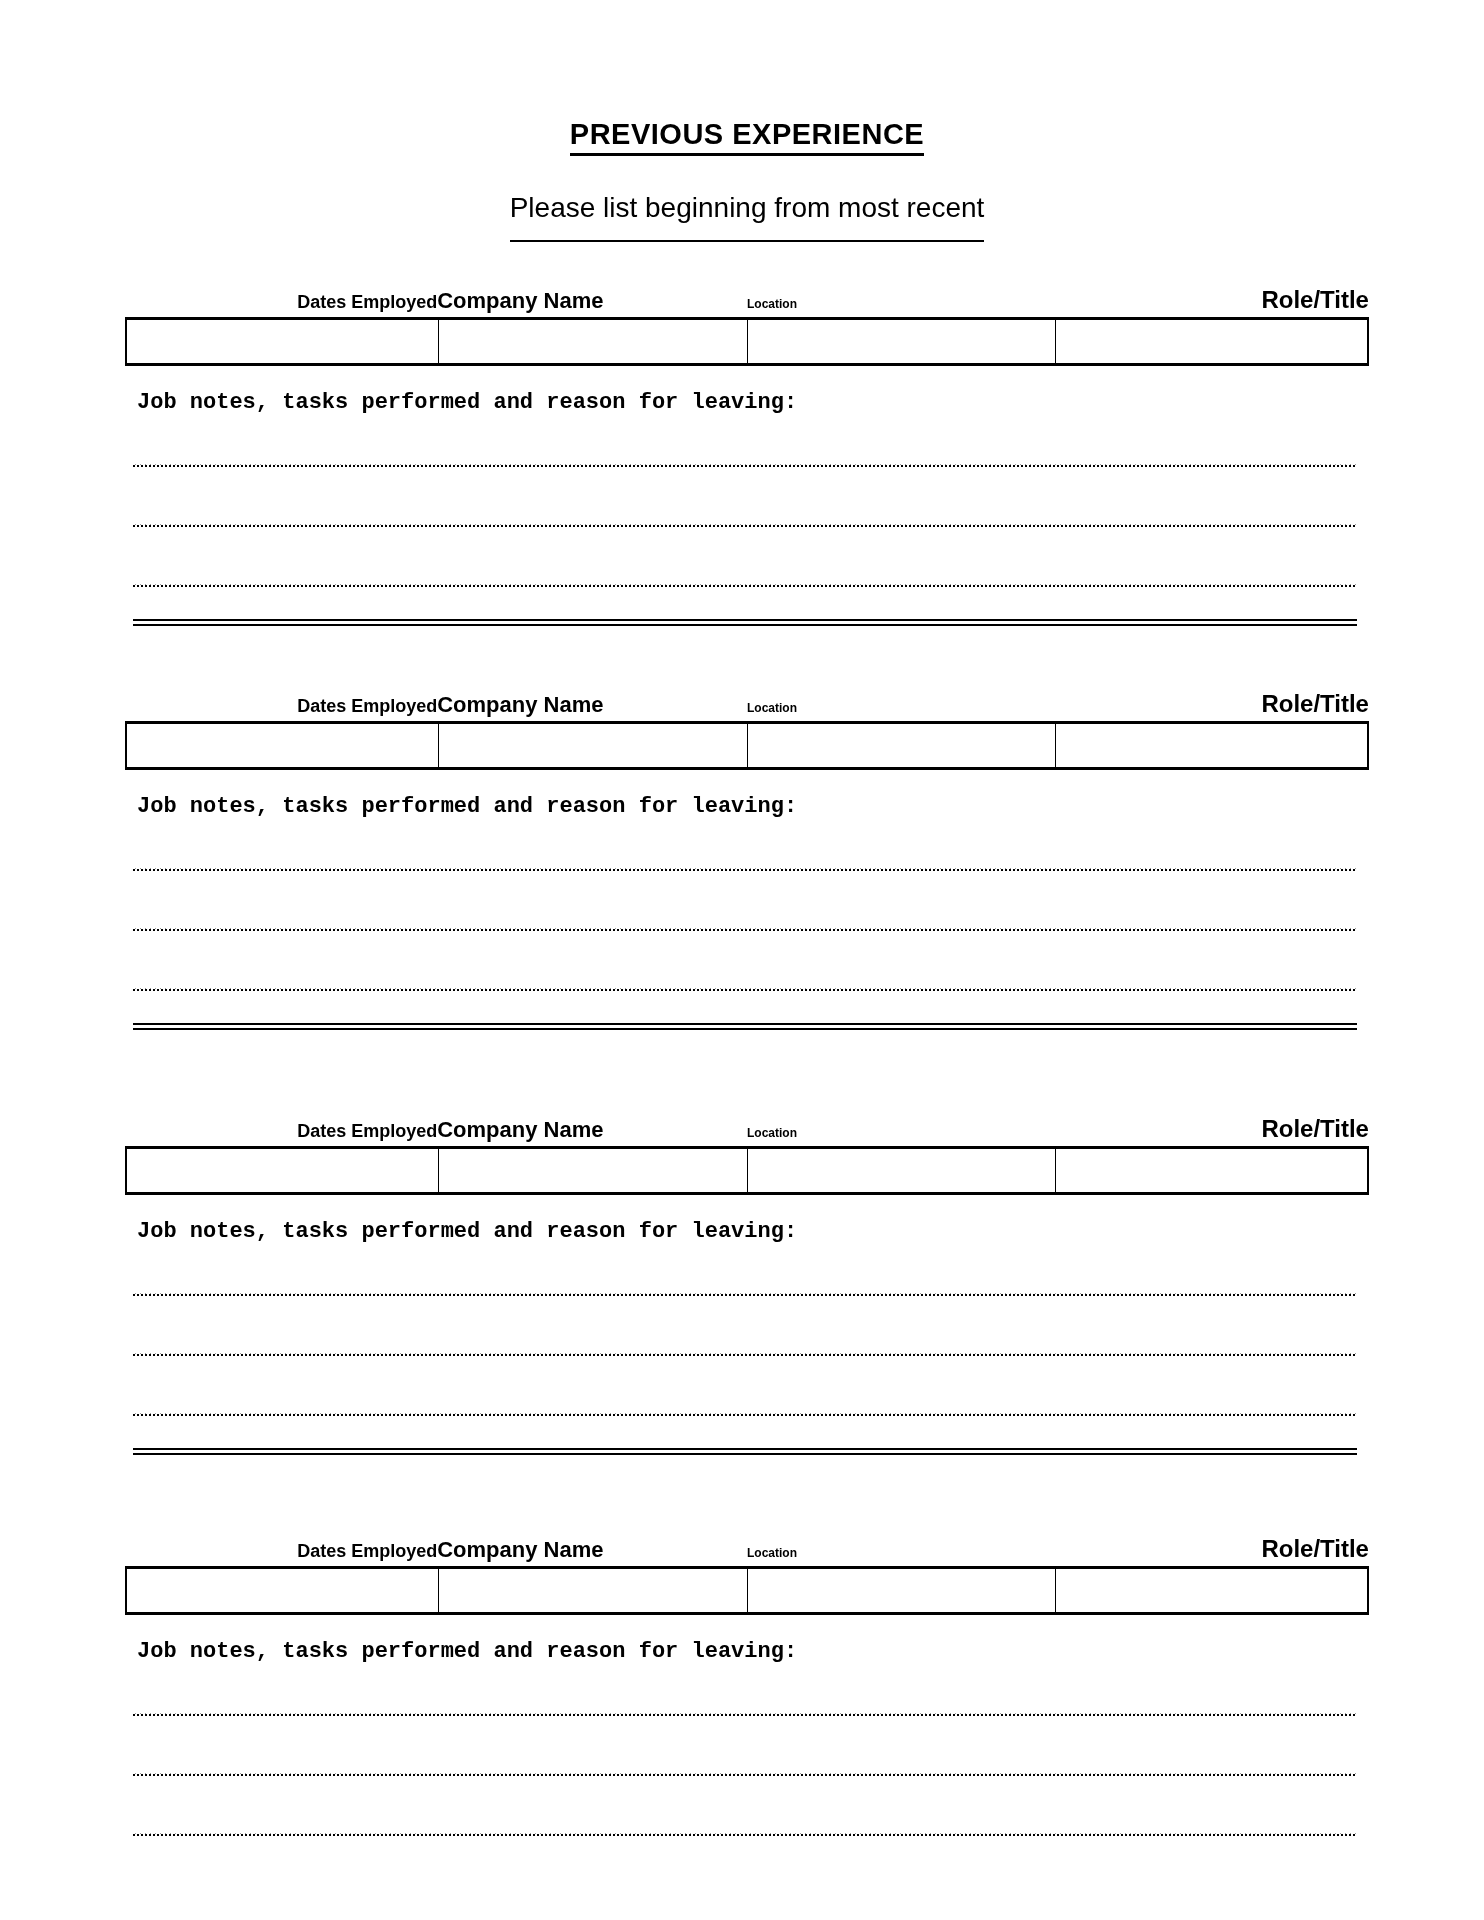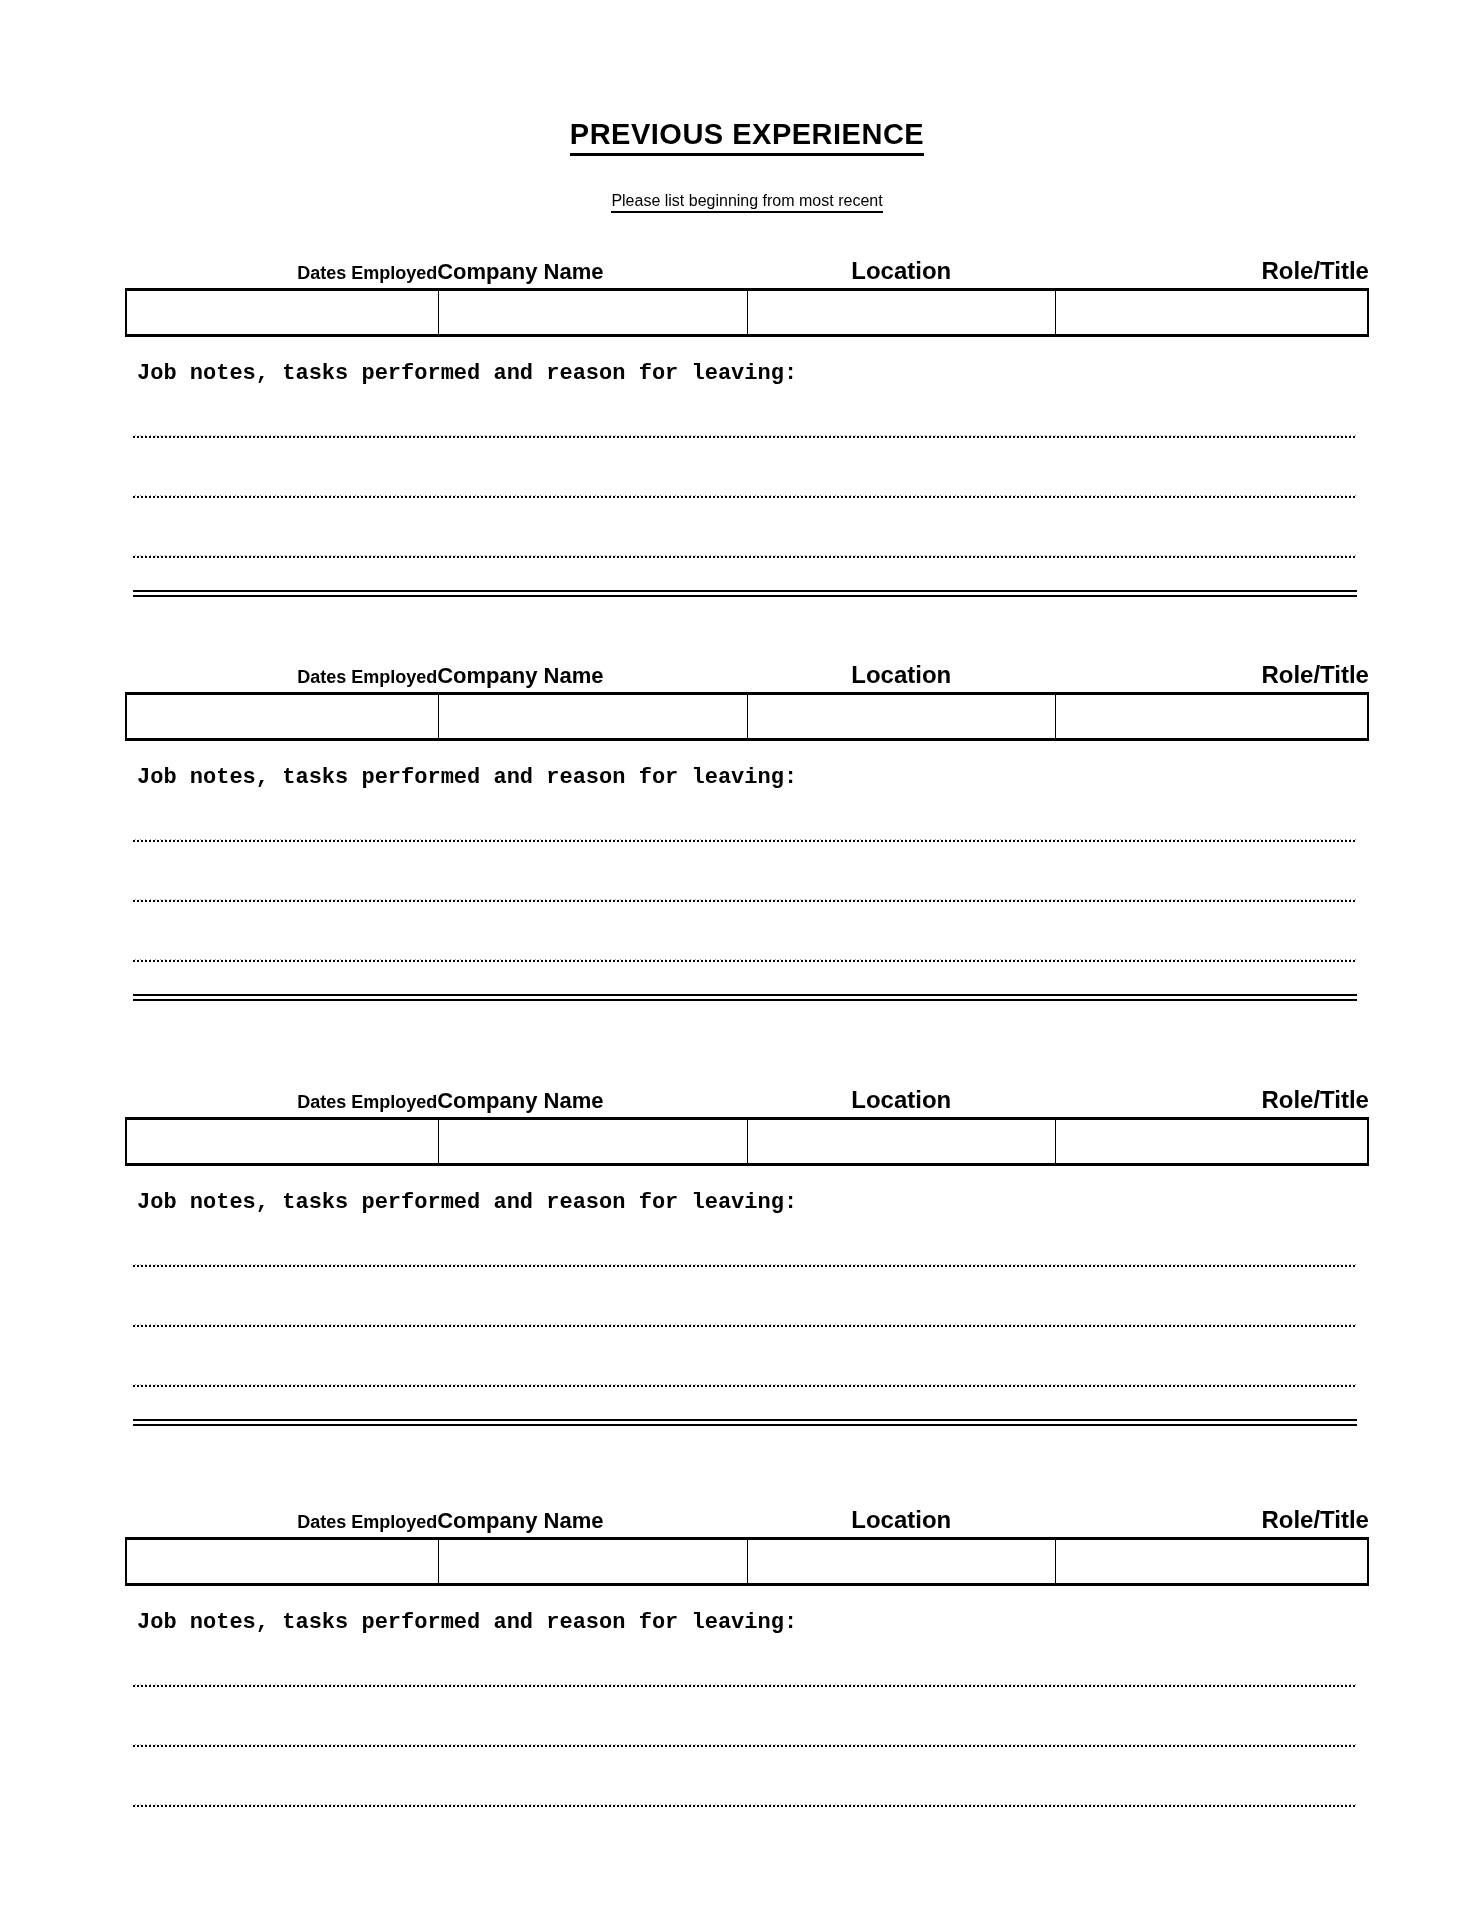--- a/index.html
+++ b/index.html
@@ -30,44 +30,44 @@
     letter-spacing: 0.5px;
     border-bottom: 3px solid #000;
     padding-bottom: 2px;
   }
   .subtitle-wrap {
     margin-top: 36px;
     text-align: center;
   }
   .page-subtitle {
     display: inline-block;
-    font-size: 16px;
+    font-size: 28px;
     font-weight: normal;
     border-bottom: 2px solid #000;
-    padding-bottom: 1px;
+    padding-bottom: 16px;
   }
   .section { margin-top: 0; }
   .section.s1 { margin-top: 44px; }
   .section.s2 { margin-top: 64px; }
   .section.s3 { margin-top: 85px; }
   .section.s4 { margin-top: 80px; }
 
   .col-headers {
     display: flex;
     align-items: baseline;
     height: 26px;
   }
   .col-headers .col {
     box-sizing: border-box;
     font-weight: bold;
     white-space: nowrap;
   }
   .col.c1 { width: 25.1%; font-size: 18px; text-align: right; padding-left: 12px; }
   .col.c2 { width: 24.9%; font-size: 22px; }
-  .col.c3 { width: 24.8%; font-size: 24px; text-align: center; }
+  .col.c3 { width: 24.8%; font-size: 12px; }
   .col.c4 { width: 25.2%; font-size: 24px; text-align: right; padding-left: 3px; }
 
   .exp-table {
     display: flex;
     margin-top: 5px;
     height: 43px;
     border: 2px solid #000;
     border-top-width: 3px;
     border-bottom-width: 3px;
     box-sizing: content-box;

